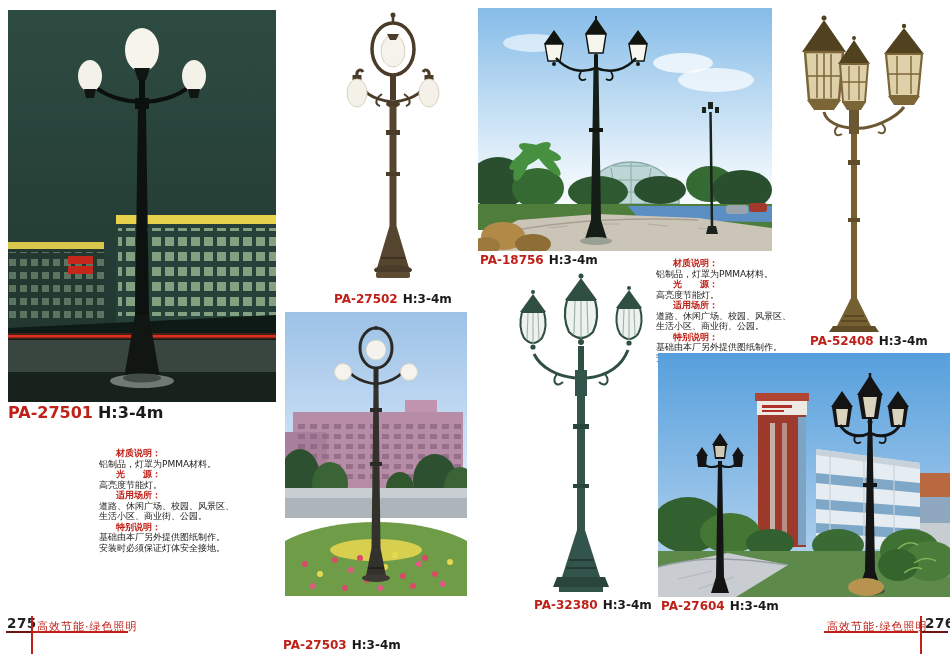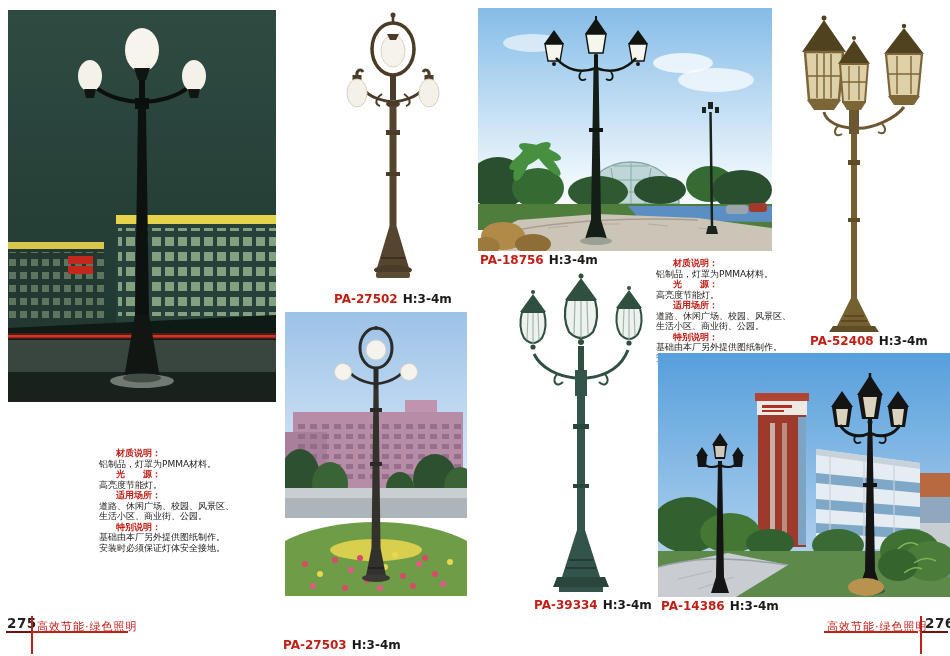--- a/index.html
+++ b/index.html
@@ -68,20 +68,23 @@
       <ellipse cx="82" cy="66" rx="12" ry="16" fill="#f4f1e8"></ellipse>
       <polygon points="76,79 88,79 86,88 78,88" fill="#101512"></polygon>
       <ellipse cx="186" cy="66" rx="12" ry="16" fill="#f4f1e8"></ellipse>
       <polygon points="180,79 192,79 190,88 182,88" fill="#101512"></polygon>
 
       <polygon points="130,99 138,99 141,305 127,305" fill="#0d1210"></polygon>
       <polygon points="127,305 141,305 152,368 116,368" fill="#111613"></polygon>
       <ellipse cx="134" cy="371" rx="32" ry="7" fill="#6e7a72"></ellipse>
       <ellipse cx="134" cy="368" rx="19" ry="4.5" fill="#414c45"></ellipse>
     </svg>
+  </div>
+  <div class="plabel big" style="left:8px;top:403px;">
+    <span class="code">PA-27501</span><span class="h">H:3-4m</span>
   </div>
 
   <div class="specs" style="left:99px;top:448px;">
     <div class="em">材质说明：</div>
     <div>铝制品，灯罩为PMMA材料。</div>
     <div class="em">光　　源：</div>
     <div>高亮度节能灯。</div>
     <div class="em">适用场所：</div>
     <div>道路、休闲广场、校园、风景区、</div>
     <div>生活小区、商业街、公园。</div>
@@ -352,21 +355,21 @@
       <rect x="76" y="152" width="16" height="5" fill="#2a463c"></rect>
       <rect x="76" y="212" width="16" height="4" fill="#2a463c"></rect>
 
       <polygon points="80,258 88,258 103,305 65,305" fill="#33544a"></polygon>
       <path d="M72 288 L96 288 M69 296 L99 296" stroke="#243b33" stroke-width="1.8"></path>
       <polygon points="60,305 108,305 112,315 56,315" fill="#2a463c"></polygon>
       <rect x="62" y="315" width="44" height="5" fill="#33544a"></rect>
     </svg>
   </div>
   <div class="plabel" style="left:534px;top:598px;">
-    <span class="code">PA-39334</span><span class="h">H:3-4m</span>
+    <span class="code">PA-32380</span><span class="h">H:3-4m</span>
   </div>
 
   <div class="photo" style="left:658px;top:353px;width:292px;height:244px;">
     <svg viewBox="0 0 292 244" preserveAspectRatio="none">
       <defs>
         <linearGradient id="sky4" x1="0" y1="0" x2="0" y2="1">
           <stop offset="0" stop-color="#569fdc"></stop>
             <stop offset="1" stop-color="#b2d2ee"></stop>
         </linearGradient>
       </defs>
@@ -437,21 +440,21 @@
       <ellipse cx="212" cy="238" rx="15" ry="4" fill="#46543f"></ellipse>
 
       <ellipse cx="252" cy="198" rx="30" ry="22" fill="#3f7133"></ellipse>
       <ellipse cx="272" cy="208" rx="26" ry="20" fill="#4c7c3a"></ellipse>
       <ellipse cx="240" cy="212" rx="20" ry="16" fill="#35642d"></ellipse>
       <path d="M240 196 q10 -10 20 -4 M256 210 q12 -8 22 -2 M246 220 q10 -8 18 -4" stroke="#7fb35a" stroke-width="1.5" fill="none"></path>
       <ellipse cx="208" cy="234" rx="18" ry="9" fill="#b8934f"></ellipse>
     </svg>
   </div>
   <div class="plabel" style="left:661px;top:599px;">
-    <span class="code">PA-14386</span><span class="h">H:3-4m</span>
+    <span class="code">PA-27604</span><span class="h">H:3-4m</span>
   </div>
 
   <div class="footer-num" style="left:7px;top:615px;">275</div>
   <div class="vrule" style="left:31px;top:616px;height:38px;"></div>
   <div class="footer-slogan" style="left:37px;top:619px;">高效节能·绿色照明</div>
   <div class="hrule-dark" style="left:6px;top:631px;width:25px;"></div>
   <div class="hrule-red" style="left:33px;top:631px;width:95px;"></div>
 
   <div class="footer-slogan" style="left:827px;top:619px;">高效节能·绿色照明</div>
   <div class="vrule" style="left:920px;top:616px;height:38px;"></div>

